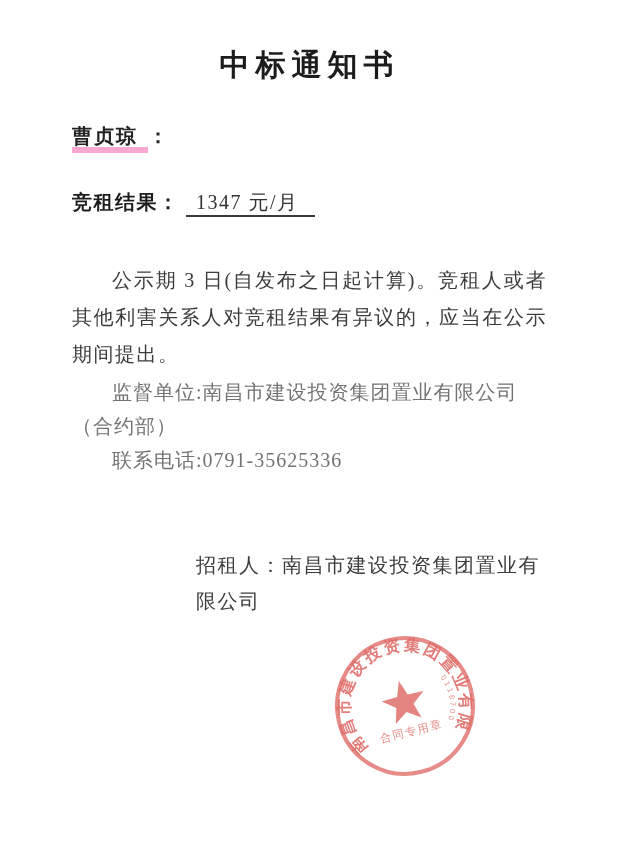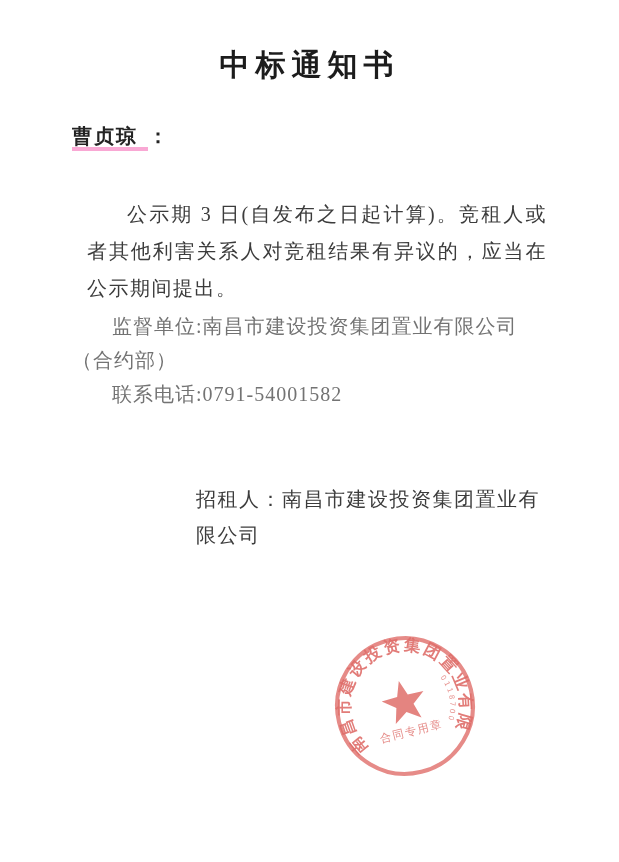--- a/index.html
+++ b/index.html
@@ -30,21 +30,21 @@
   }
   .recipient-line {
     font-size: 20px;
     font-weight: bold;
     color: #232323;
     line-height: 32px;
     margin-bottom: 8px;
     letter-spacing: 2px;
   }
   .recipient-name {
-    border-bottom: 4px solid #f9a8d4;
+    border-bottom: 6px solid #f9a8d4;
     padding-right: 10px;
   }
   .body-para {
     font-size: 20px;
     line-height: 37px;
     text-align: justify;
     text-indent: 2em;
     letter-spacing: 1.5px;
     color: #3c3c3c;
   }
@@ -71,21 +71,20 @@
     padding: 0 16px 2px 10px;
   }
   .notice-para {
     margin-top: 44px;
     font-size: 20px;
     line-height: 37px;
     text-align: justify;
     text-indent: 2em;
     letter-spacing: 1.5px;
     color: #3c3c3c;
-    margin-left: 15px;
   }
   .supervisor-line, .phone-line {
     font-size: 20px;
     line-height: 34px;
     text-indent: 2em;
     letter-spacing: 1px;
     color: #737373;
   }
   .supervisor-line { margin-top: 2px; }
   .signature-block {
@@ -117,25 +116,29 @@
 <div class="page">
   <div class="content">
 
     <div class="doc-title">中标通知书</div>
 
     <div class="recipient-line">
       <span class="recipient-name">曹贞琼</span><span>：</span>
     </div>
 
 
+    <div class="result-line">
+      <span class="result-label">竞租结果：</span>
+      <span class="result-value">1347 元/月</span>
+    </div>
 
     <p class="notice-para">公示期 3 日(自发布之日起计算)。竞租人或者其他利害关系人对竞租结果有异议的，应当在公示期间提出。</p>
 
     <div class="supervisor-line">监督单位:南昌市建设投资集团置业有限公司（合约部）</div>
-    <div class="phone-line">联系电话:0791-54001582</div>
+    <div class="phone-line">联系电话:0791-35625336</div>
 
     <div class="signature-block">
       <div class="lessor-line">
         <span>招租人：</span><span>南昌市建设投资集团置业有限公司</span>
       </div>
 
     </div>
 
   </div>
 

